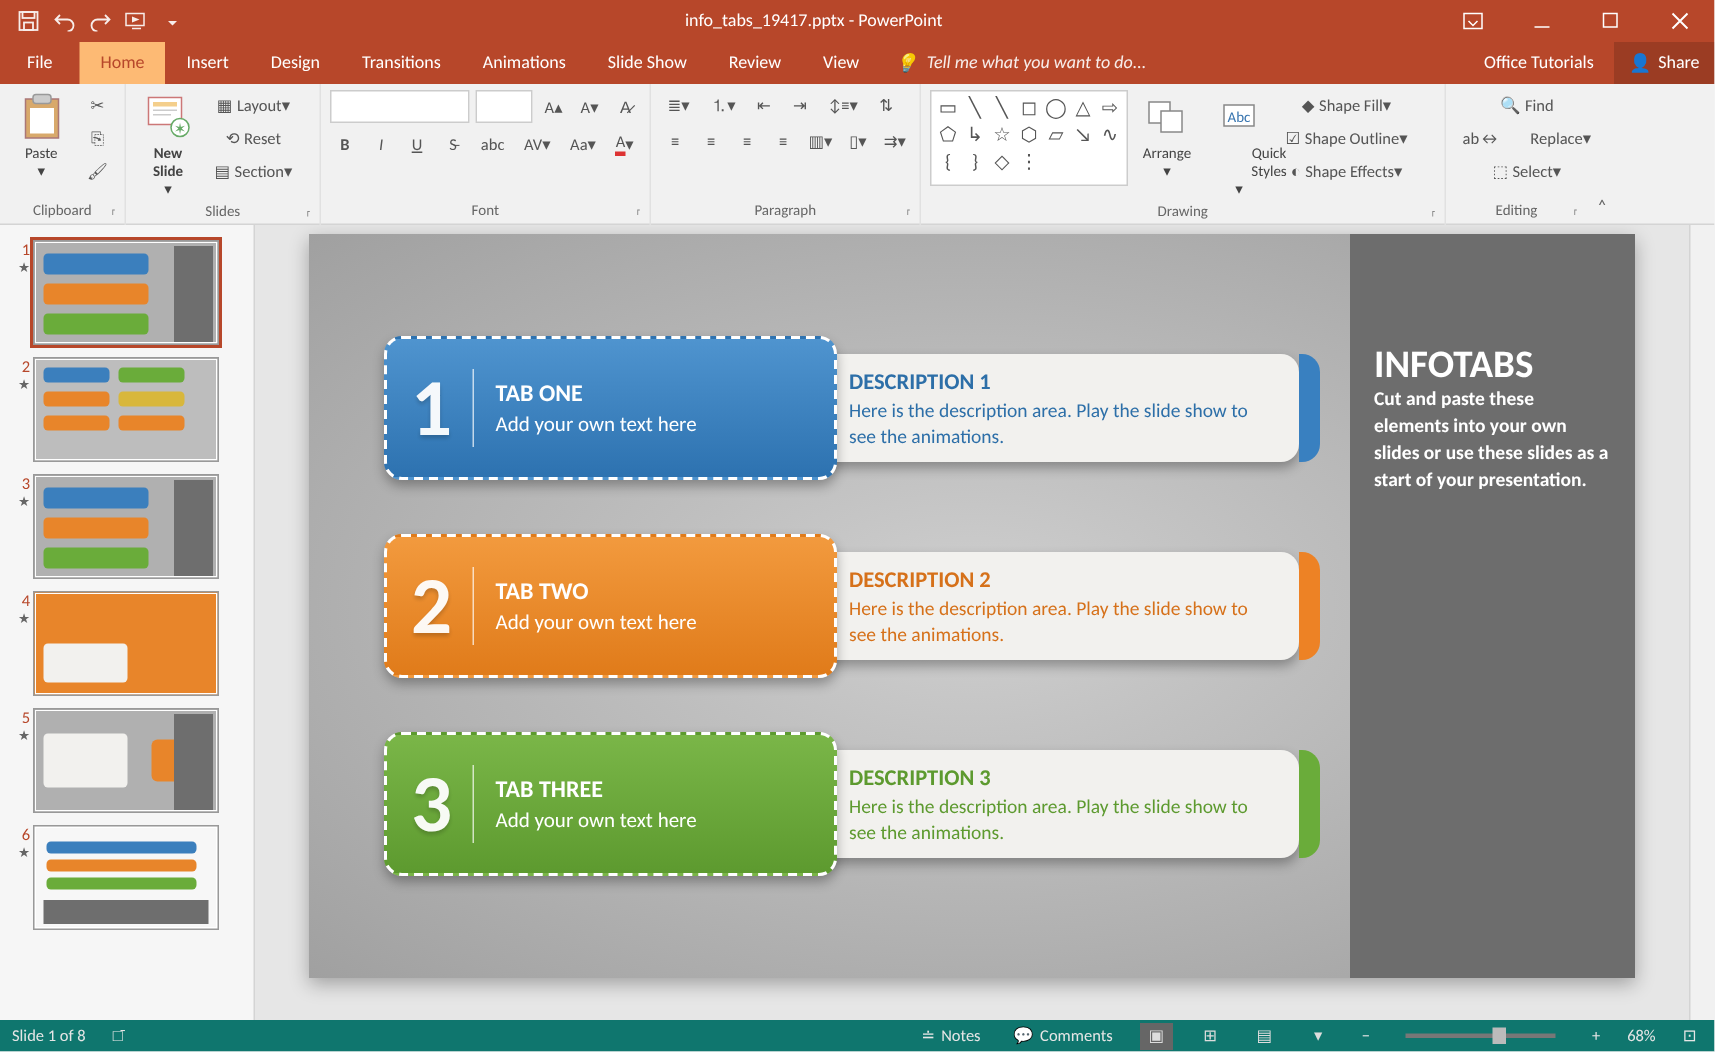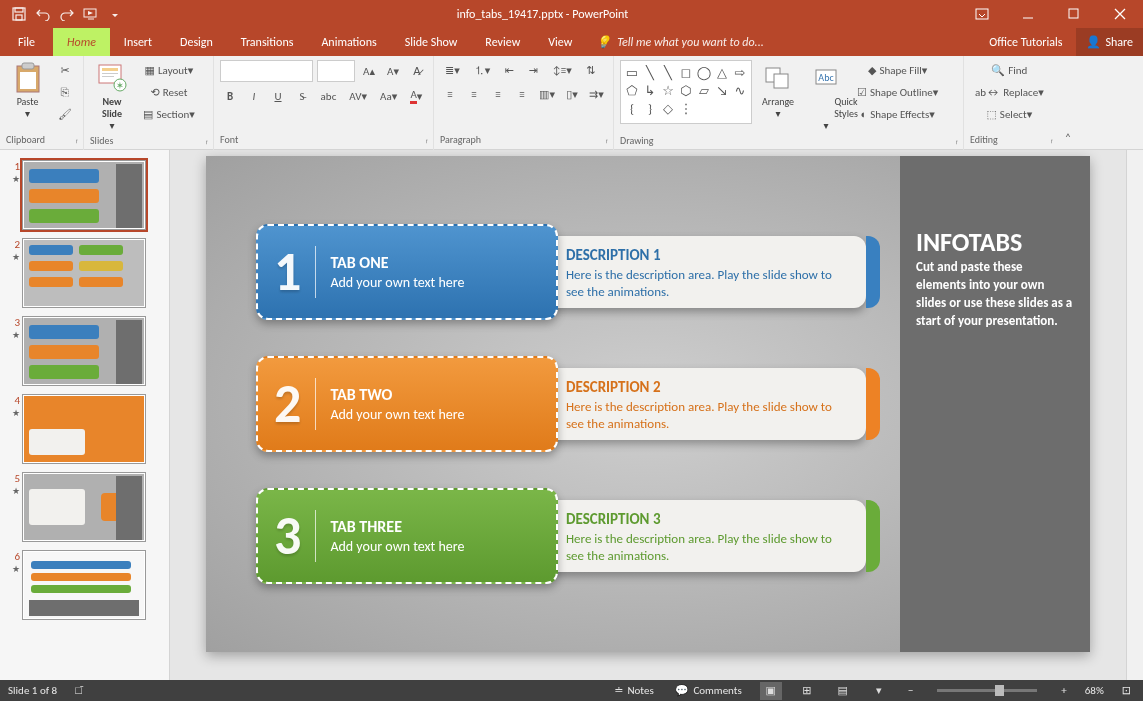--- a/index.html
+++ b/index.html
@@ -9,31 +9,31 @@
 .titlebar { height:28px; background:#b7472a; display:flex; align-items:center; color:#fff; }
 .qat { display:flex; align-items:center; gap:2px; padding-left:8px; }
 .qat-btn { width:22px; height:22px; display:flex; align-items:center; justify-content:center; cursor:pointer; opacity:.9; }
 .title-text { flex:1; text-align:center; font-size:12px; }
 .win-btns { display:flex; }
 .win-btn { width:46px; height:28px; display:flex; align-items:center; justify-content:center; cursor:pointer; }
 
 
 .tabrow { height:28px; background:#b7472a; display:flex; align-items:stretch; color:#fff; }
 .tab { padding:0 14px; display:flex; align-items:center; font-size:12px; cursor:pointer; }
-.tab.active { background:#bef264; color:#b7472a;font-style:italic; }
+.tab.active { background:#fdba74; color:#b7472a; }
 .tab.file { padding:0 18px; }
 .tellme { display:flex; align-items:center; gap:6px; padding:0 10px; opacity:.9; font-style:italic; }
 .right-tabs { margin-left:auto; display:flex; }
 .share { display:flex; align-items:center; gap:4px; padding:0 10px; background:rgba(0,0,0,.15); }
 
 
 .ribbon { height:94px; background:#f1f1f1; border-bottom:1px solid #d4d4d4; display:flex; }
 .group { height:94px; border-right:1px solid #e1e1e1; display:flex; flex-direction:column; justify-content:space-between; padding:4px 6px 2px; }
 .group-body { display:flex; align-items:flex-start; gap:4px; flex:1; }
-.group-label { font-size:10px; color:#666; text-align:left; padding-bottom:2px; position:relative; }
+.group-label { font-size:10px; color:#666; text-align:center; padding-bottom:2px; position:relative; }
 .group-label::after { content:"⌐"; position:absolute; right:0; bottom:1px; font-size:9px; color:#888; transform:scaleX(-1) rotate(90deg); }
 .big-btn { display:flex; flex-direction:column; align-items:center; justify-content:center; width:44px; padding:2px; cursor:pointer; color:#444; }
 .big-btn .ic { width:32px; height:32px; display:flex; align-items:center; justify-content:center; margin-bottom:2px; }
 .big-btn span { font-size:10px; line-height:12px; text-align:center; }
 .col { display:flex; flex-direction:column; gap:2px; }
 .row { display:flex; align-items:center; gap:4px; }
 .sm-btn { height:20px; min-width:20px; padding:0 4px; display:flex; align-items:center; justify-content:center; cursor:pointer; color:#555; font-size:11px; border:1px solid transparent; }
 .combo { height:22px; border:1px solid #ccc; background:#fff; display:flex; align-items:center; padding:0 4px; font-size:11px; color:#888; }
 .shapes-gallery { width:132px; height:64px; border:1px solid #ccc; background:#fff; display:flex; flex-wrap:wrap; align-content:flex-start; gap:2px; padding:3px; }
 .shapes-gallery div { width:16px; height:16px; color:#555; font-size:13px; display:flex; align-items:center; justify-content:center; }
@@ -73,21 +73,21 @@
 .it-desc.blue h4,.it-desc.blue p { color:#2d6fa8; }
 .it-desc.orange h4,.it-desc.orange p { color:#d6711a; }
 .it-desc.green h4,.it-desc.green p { color:#5d9a2f; }
 .it-desc::after { content:""; position:absolute; right:-14px; top:0; width:14px; height:100%; border-radius:0 12px 12px 0; }
 .it-desc.blue::after { background:#3980c0; }
 .it-desc.orange::after { background:#ed8225; }
 .it-desc.green::after { background:#6aac3a; }
 .it-desc::before { content:""; position:absolute; left:0; top:0; width:20px; height:100%; background:#f2f1ee; border-radius:50% 0 0 50%/50%; transform:translateX(-8px); }
 
 
-.statusbar { height:21px; background:#404040; color:#e6e6e6; display:flex; align-items:center; font-size:11px; padding:0 8px; gap:14px; }
+.statusbar { height:21px; background:#0f766e; color:#e6e6e6; display:flex; align-items:center; font-size:11px; padding:0 8px; gap:14px; }
 .statusbar .sep { flex:1; }
 .sb-btn { display:flex; align-items:center; gap:4px; cursor:pointer; padding:0 4px; }
 .zoom-slider { width:100px; height:3px; background:#777; position:relative; margin:0 6px; }
 .zoom-slider .thumb { position:absolute; top:-4px; left:58%; width:9px; height:11px; background:#bbb; }
 .view-btn { width:22px; height:18px; display:flex; align-items:center; justify-content:center; cursor:pointer; color:#ddd; }
 .view-btn.active { background:#666; }
 
 svg { display:block; }
 </style>
 </head>
@@ -328,21 +328,21 @@
         <div class="sm-btn">◐ <span style="margin-left:3px;">Shape Effects</span> ▾</div>
       </div>
     </div>
     <div class="group-label">Drawing</div>
   </div>
 
   <div class="group" style="width:94px; border-right:none;">
     <div class="group-body">
         <div class="col">
       <div class="sm-btn">🔍 <span style="margin-left:3px;">Find</span></div>
-      <div class="sm-btn">ab↔ <span style="margin-left:3px;">Replace</span> ▾</div>
+      <div class="sm-btn">ab↔ <span style="margin-left:20px;">Replace</span> ▾</div>
       <div class="sm-btn">⬚ <span style="margin-left:3px;">Select</span> ▾</div>
     </div>
       </div>
     <div class="group-label" style="padding-right:0;">Editing</div>
   </div>
   <div style="width:20px; display:flex; align-items:flex-end; justify-content:center; padding-bottom:4px; color:#666; cursor:pointer;">˄</div>
 </div>
 
 <div class="workspace">
   <div class="thumb-pane">

